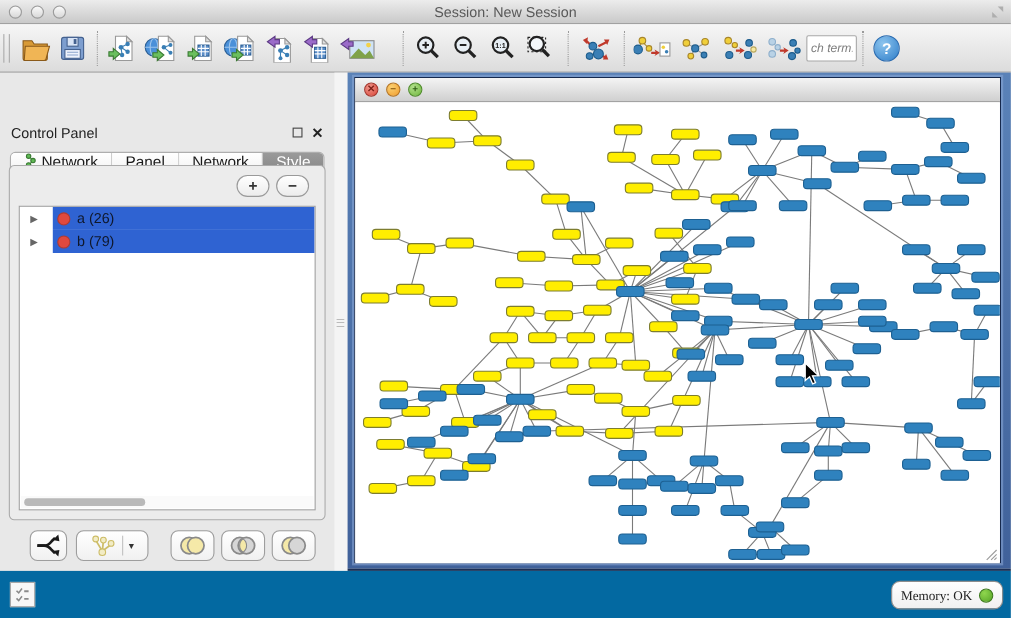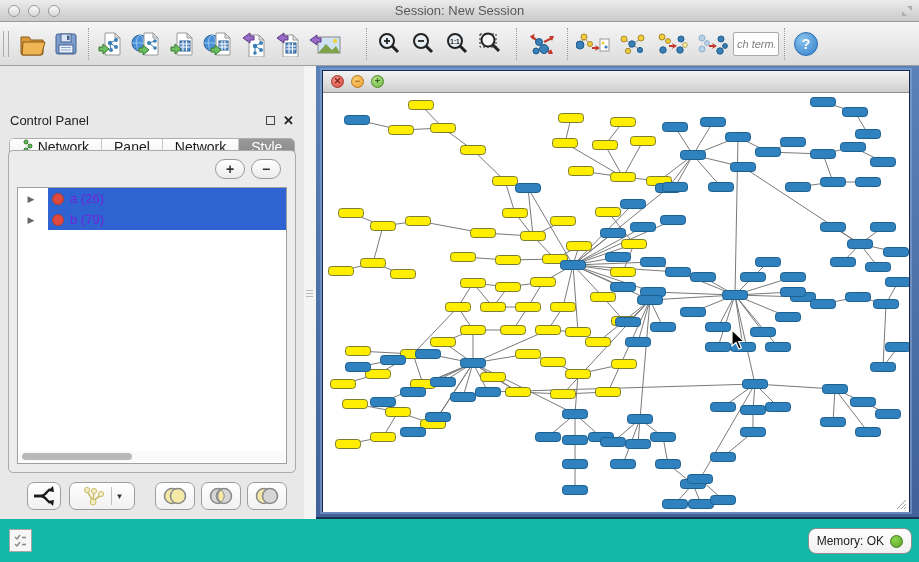--- a/index.html
+++ b/index.html
@@ -55,21 +55,21 @@
     background:linear-gradient(#ffffff,#ececec); font-size:14px; font-weight:bold; color:#333;
     display:flex; align-items:center; justify-content:center; line-height:1; }
 
   .sets-list { position:absolute; left:8px; right:8px; top:36px; bottom:8px;
     background:#fff; border:1px solid #9f9f9f; overflow:hidden; }
   .set-row { height:21px; display:flex; align-items:center; font-size:13px; position:relative; }
   .row-disclosure { width:26px; text-align:center; font-size:9px; color:#666; z-index:2; }
   .row-sel { position:absolute; left:30px; right:0; top:0; bottom:0; background:#2f63d2; }
   .row-dot { width:12px; height:12px; border-radius:50%; background:#e0493e;
     border:1px solid #b13b32; margin:0 6px 0 8px; z-index:2; }
-  .row-label { color:#6d28d9; z-index:2; }
+  .row-label { color:#0f172a; z-index:2; }
   .hscroll { position:absolute; left:1px; right:1px; bottom:1px; height:11px; background:#fafafa; }
   .hthumb { position:absolute; left:3px; top:2px; width:110px; height:7px; border-radius:4px; background:#b9b9b9; }
 
   .cp-actions { position:absolute; left:0; bottom:0; height:46px; width:100%;
     display:flex; align-items:center; }
   .act-btn { height:28px; border:1px solid #9e9e9e; border-radius:7px;
     background:linear-gradient(#ffffff,#f1f1f1); display:flex; align-items:center; justify-content:center; }
   .drop-sep { width:0; height:18px; border-left:1px solid #c0c0c0; margin:0 4px; }
   .caret { font-size:8px; color:#333; }
 
@@ -90,21 +90,21 @@
   .if-close { background:radial-gradient(circle at 35% 30%, #f09489, #d9473a); border:1px solid #a3352c; color:#7c1f18; }
   .if-min  { background:radial-gradient(circle at 35% 30%, #fbcf70, #f09d2e); border:1px solid #b57422; color:#8a5a12; }
   .if-max  { background:radial-gradient(circle at 35% 30%, #b2e08a, #6fb63e); border:1px solid #4f8c2a; color:#2f5e14; }
   .iframe-title { position:absolute; left:0; right:0; text-align:center; font-size:13px; color:#1a1a1a; }
   .canvas-wrap { position:relative; width:586px; height:419px; background:#fff; overflow:hidden; }
   .resize-grip { position:absolute; right:2px; bottom:2px; }
 
   .cursor { position:absolute; left:408px; top:236px; z-index:5; }
 
   
-  .statusbar { position:absolute; left:0; bottom:0; width:919px; height:43px; background:#14b8a6; }
+  .statusbar { position:absolute; left:0; bottom:0; width:919px; height:43px; background:#0369a1;font-family:Liberation Serif, serif; }
   .task-btn { position:absolute; left:9px; top:10px; width:23px; height:23px;
     background:#f7f7f7; border:1px solid #a7a7a7; display:flex; align-items:center; justify-content:center; }
   .memory-pill { position:absolute; right:7px; top:9px; height:26px; border:1px solid #8e8e8e;
     border-radius:8px; background:linear-gradient(#ffffff,#f0f0f0); display:flex; align-items:center;
     gap:6px; padding:0 8px; font-size:12px; color:#222; }
   .mem-dot { width:13px; height:13px; border-radius:50%;
     background:radial-gradient(circle at 35% 30%, #8fd64e, #56a427); border:1px solid #3d7a1c; }
 </style>
 </head>
 <body>

